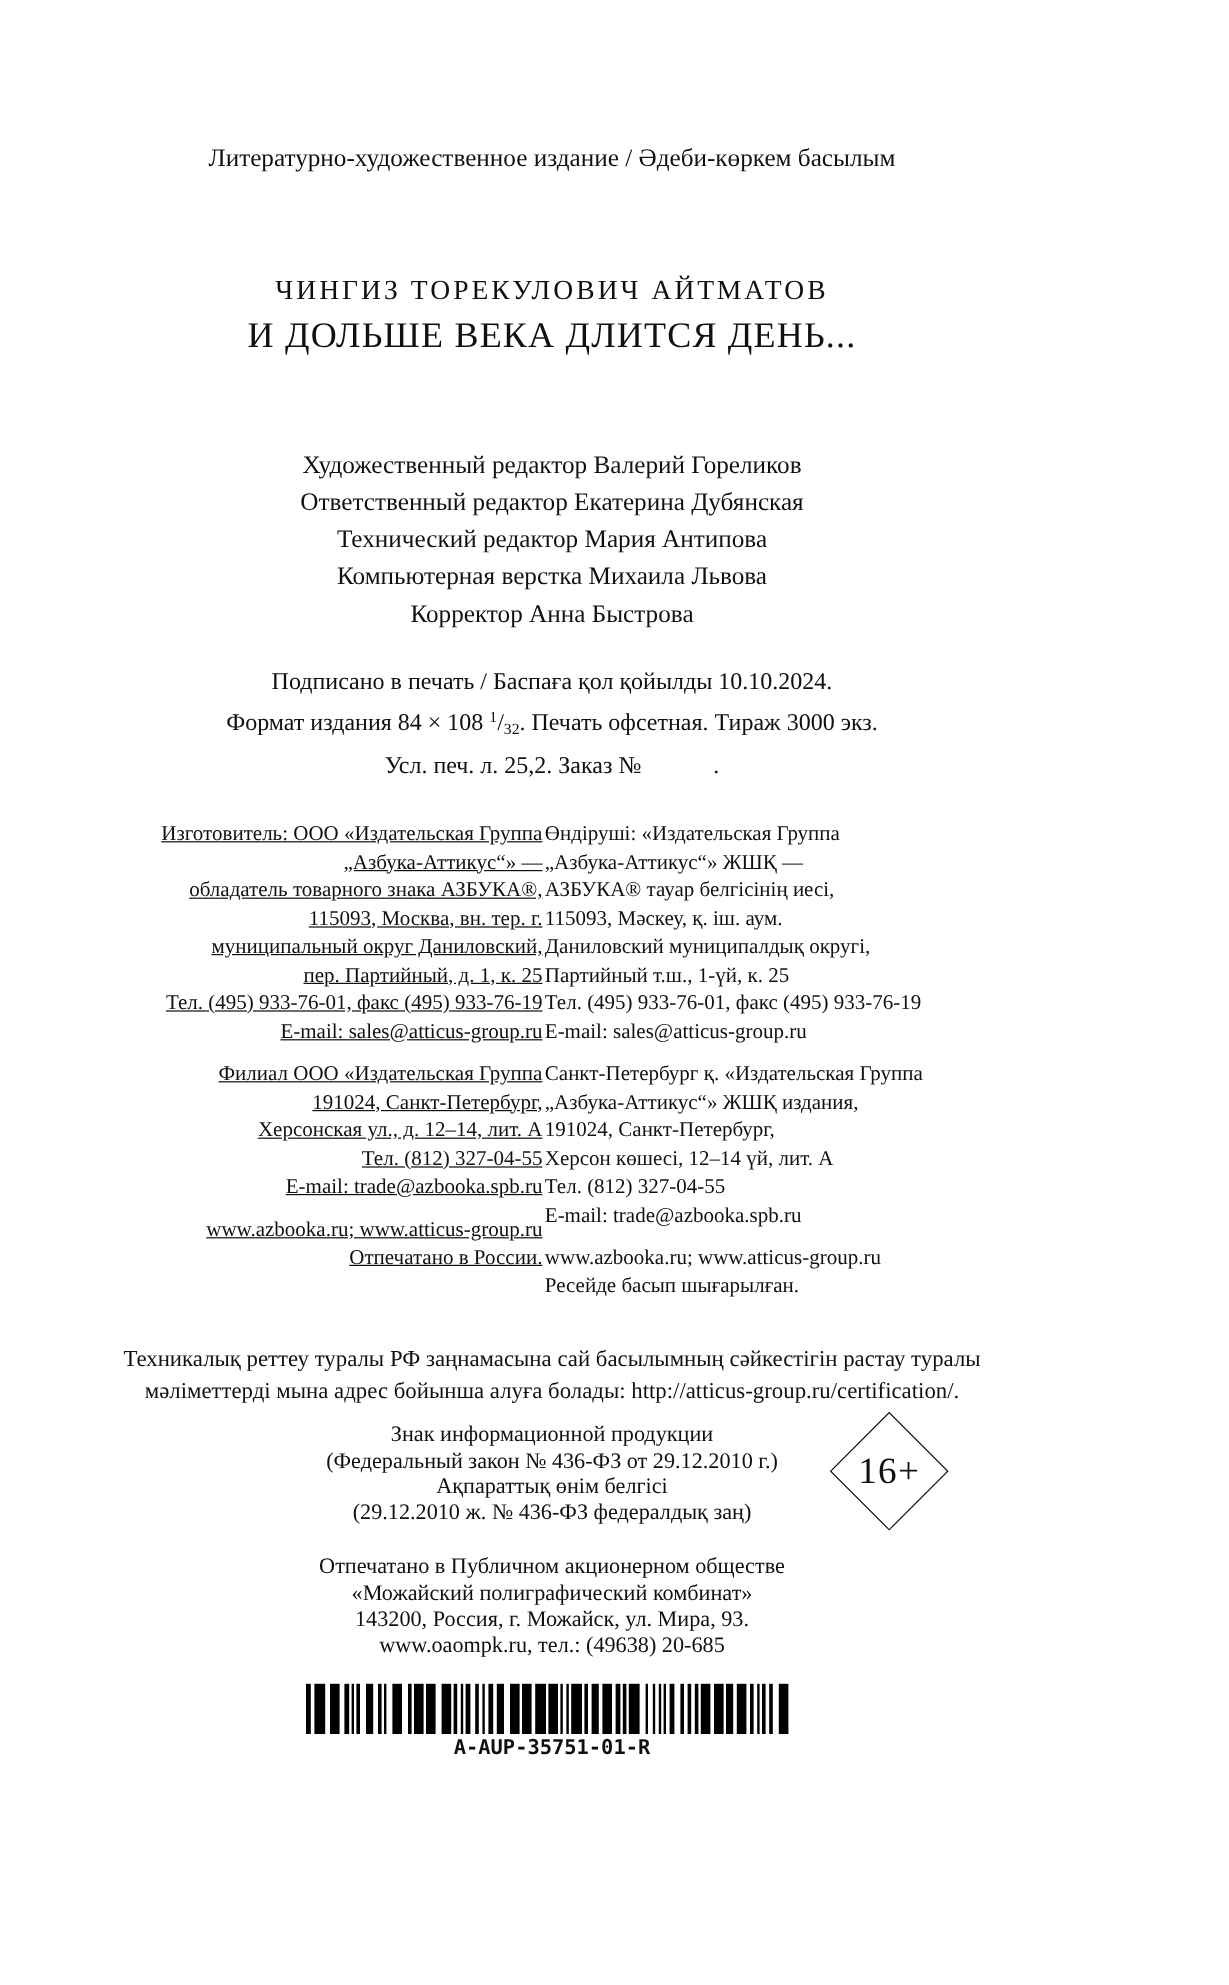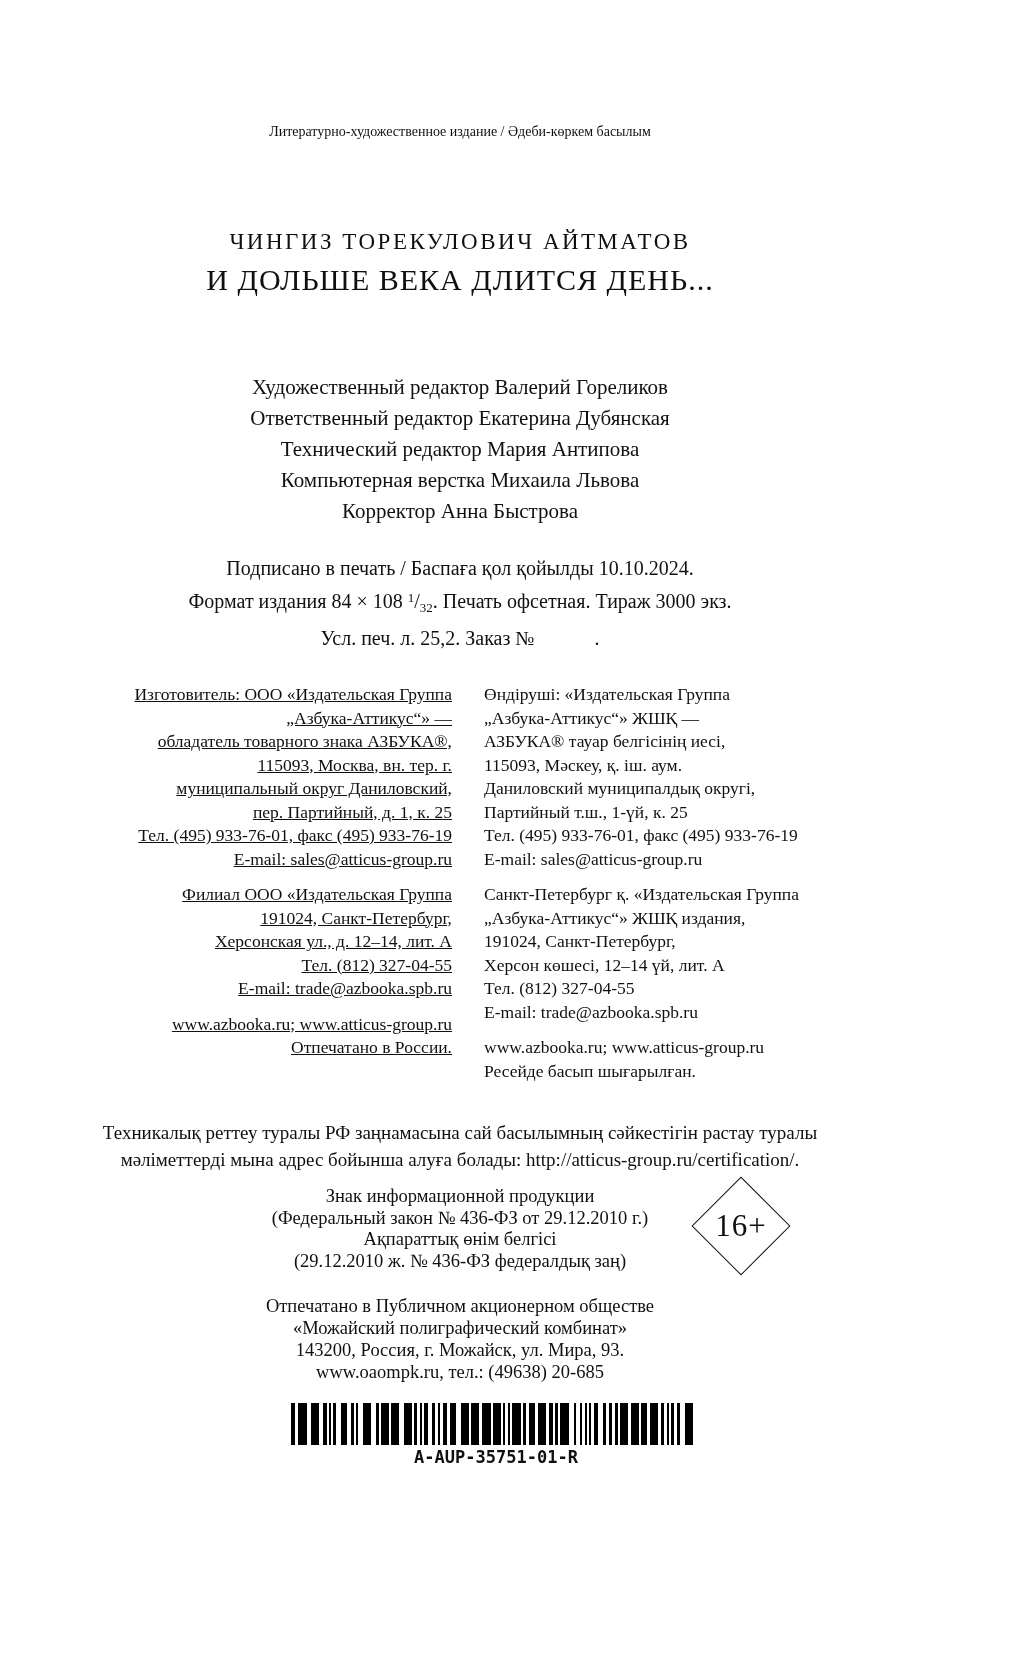--- a/index.html
+++ b/index.html
@@ -9,57 +9,57 @@
     margin:0 auto;
     background:#ffffff;
     color:#101010;
     font-family:"Liberation Serif", serif;
     overflow:hidden;
     box-sizing:border-box;
     padding-top:118px;
   }
   .band { width:920px; text-align:center; }
 
-  .edition-line { font-size:14px; line-height:27px; }
+  .edition-line { font-size:21px; line-height:27px; }
 
   .author { margin-top:82px; font-size:23px; line-height:30px; letter-spacing:2.5px; }
   .book-title { margin-top:3px; font-size:30px; line-height:40px; letter-spacing:1px; }
 
   .credits { margin-top:72px; font-size:21px; line-height:31px; }
 
   .print-info { margin-top:26px; font-size:20px; line-height:30px; }
   .print-info sup { font-size:13px; vertical-align:6px; }
   .print-info sub { font-size:13px; vertical-align:-4px; }
 
   .columns {
     margin-top:30px; margin-left:100px;
     width:800px;
     display:flex;
     font-size:17.5px; line-height:23.5px;
   }
   .col-left  { width:352px; text-align:right;text-decoration:underline; }
-  .col-right { margin-left:32px; flex:1; text-align:left; }
+  .col-right { margin-left:2px; flex:1; text-align:left; }
   .col-block + .col-block { margin-top:12px; }
 
   .certification { margin-top:36px; font-size:19px; line-height:27px; }
 
   .info-product { position:relative; margin-top:13px; font-size:18.5px; line-height:21.5px; }
   .age-badge {
     position:absolute; left:706px; top:5px;
     width:68px; height:68px;
     border:1.5px solid #101010;
     transform:rotate(45deg);
     display:flex; align-items:center; justify-content:center;
     background:#fff;
   }
   .age-badge span { transform:rotate(-45deg); font-size:31px; letter-spacing:1px; }
 
   .printed-at { margin-top:23px; font-size:18.5px; line-height:22px; }
 
-  .barcode-wrap { margin-top:20px;margin-left:36px; }
+  .barcode-wrap { margin-top:20px; }
   .barcode-bars {
     width:410px; height:42px;
     margin:0 auto;
     display:flex; align-items:stretch; justify-content:flex-start;
     overflow:hidden;
   }
   .barcode-bars span { flex:0 0 auto; background:#000; }
   .barcode-bars i    { flex:0 0 auto; }
   .barcode-label {
     margin-top:2px;

